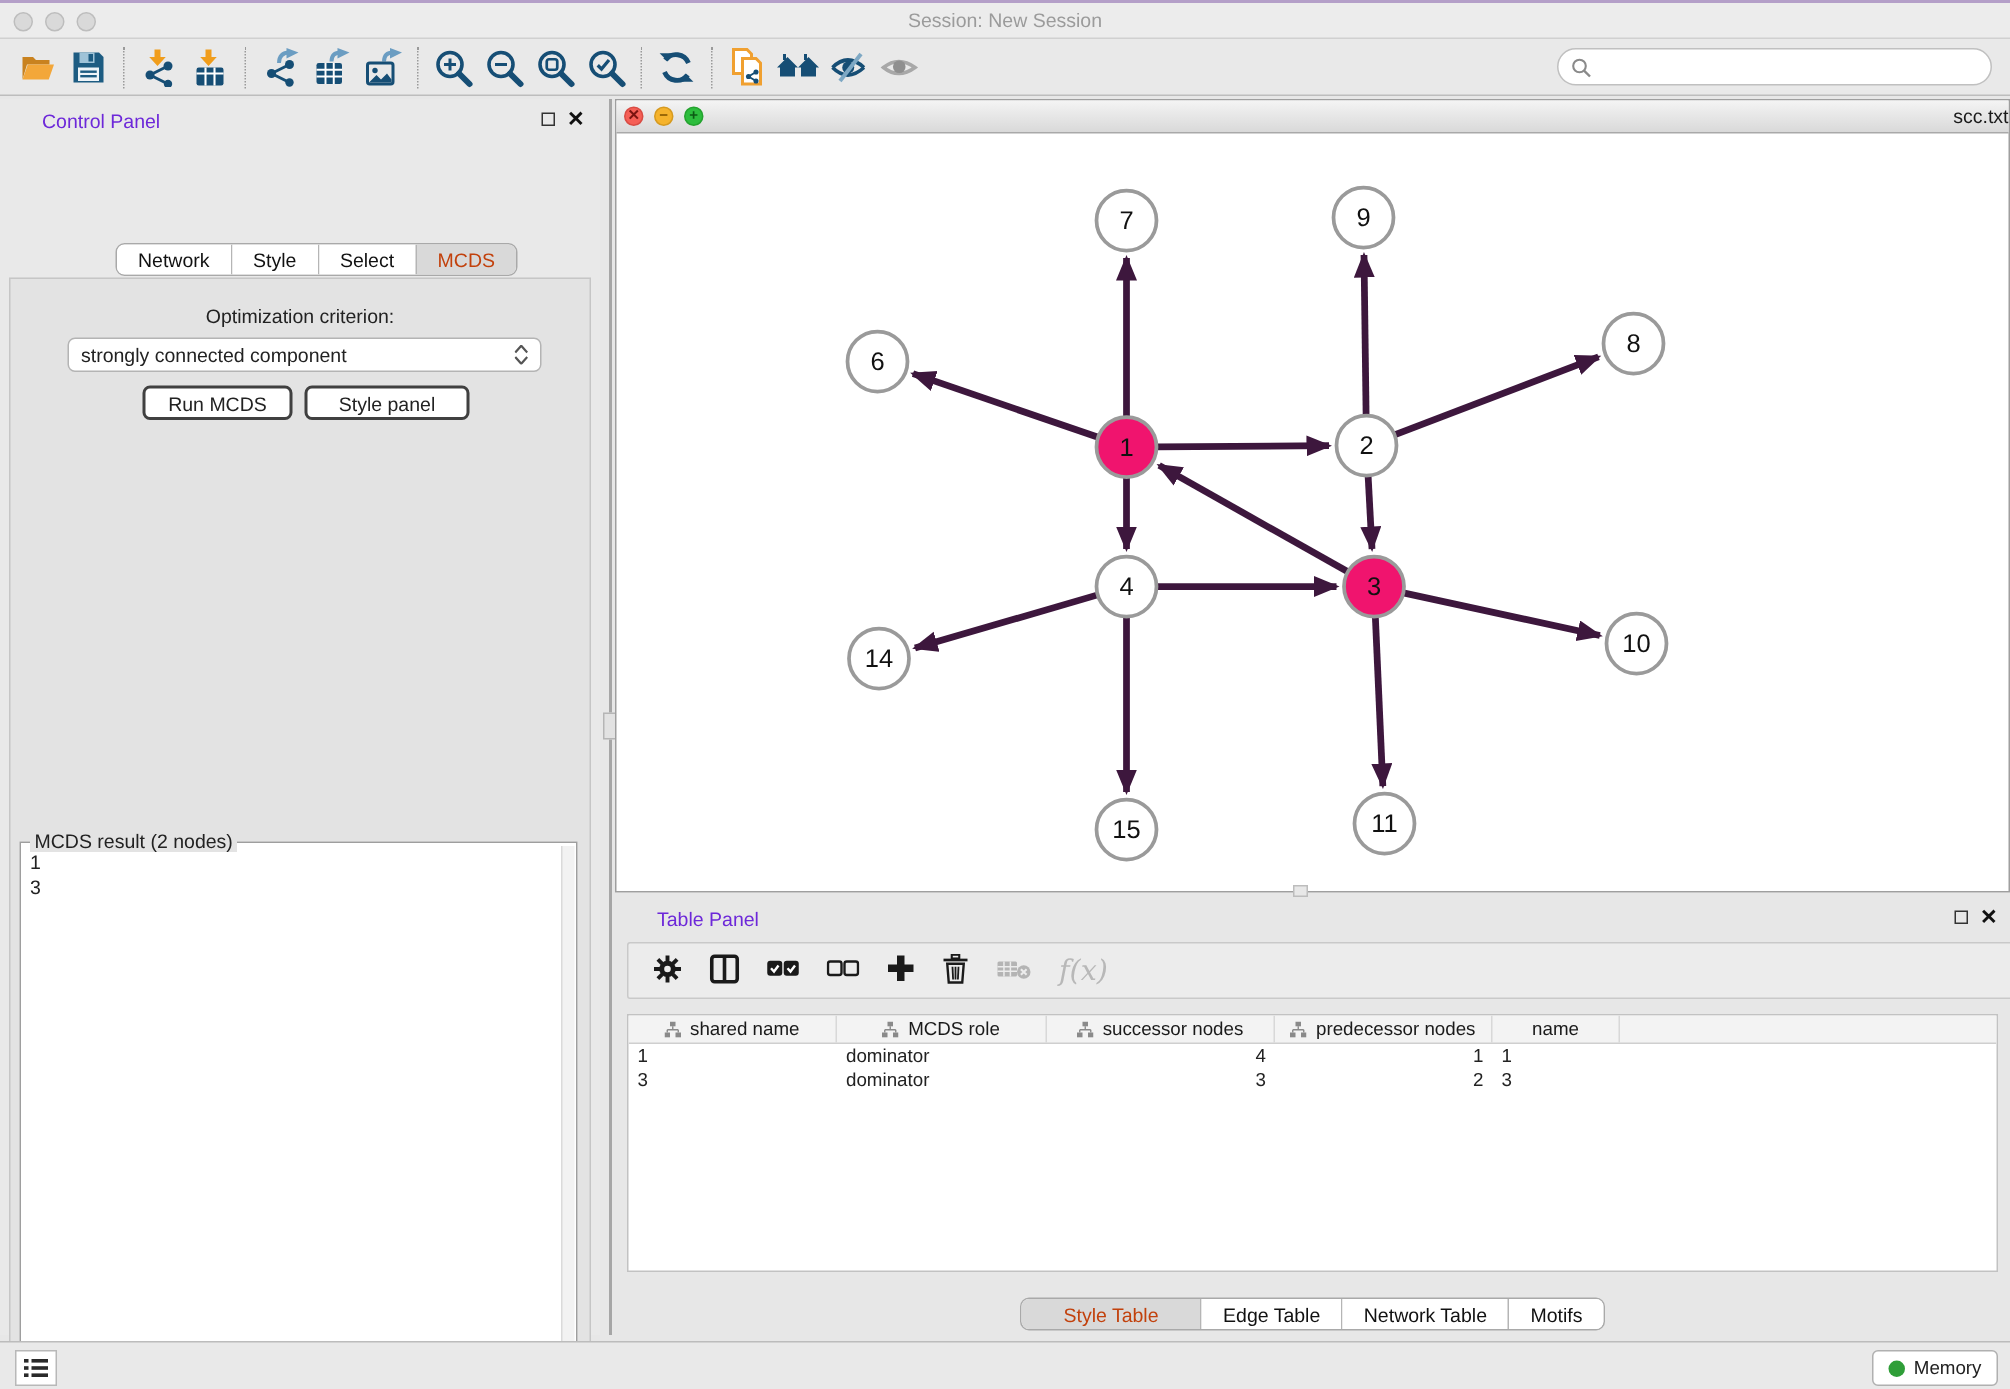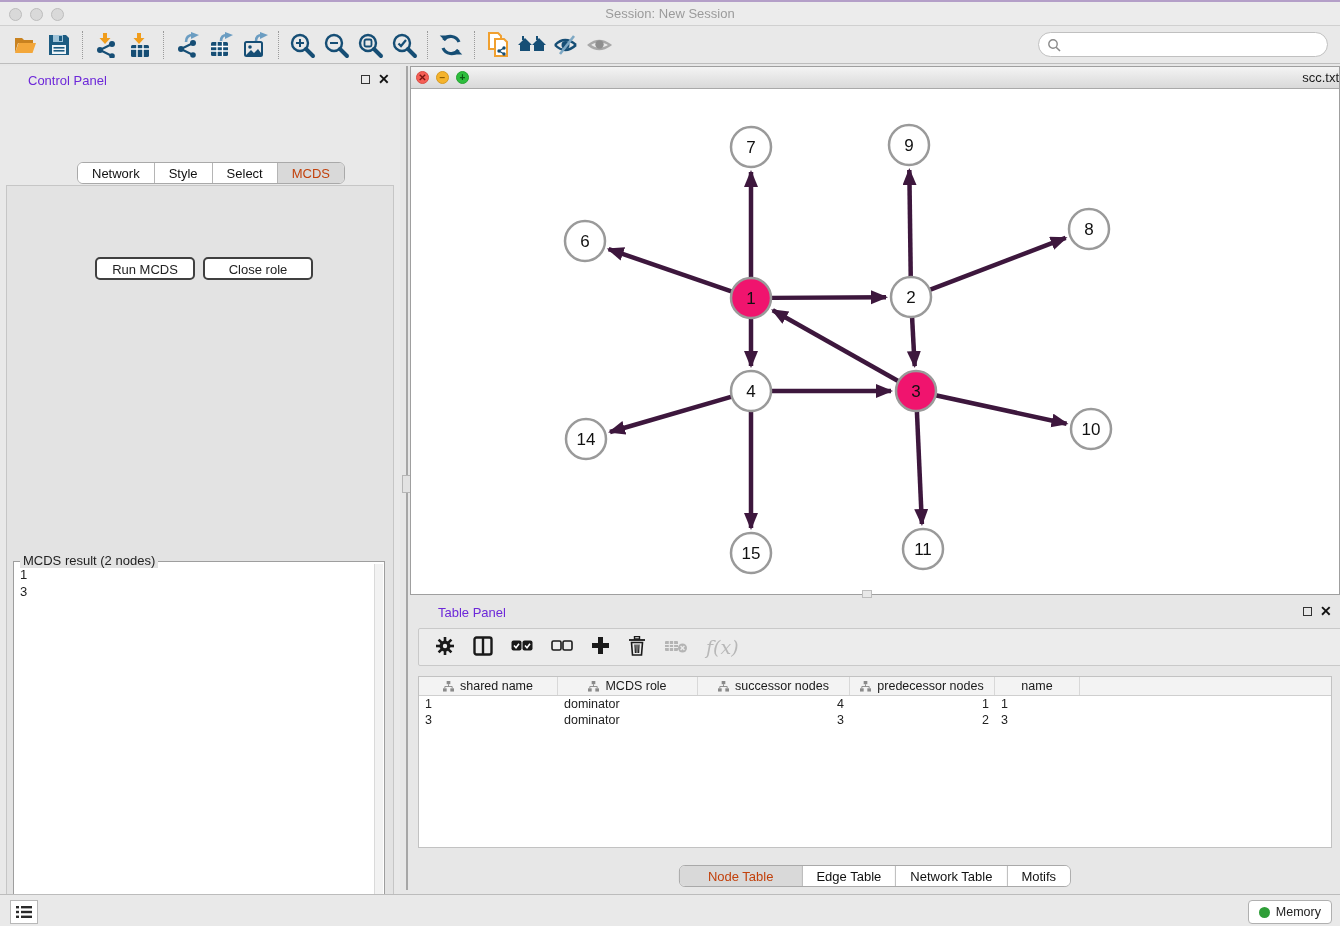--- a/index.html
+++ b/index.html
@@ -234,22 +234,34 @@
       <span class="float-ic" style="left:361px"></span>
       <span class="close-ic" style="left:378px">✕</span>
     </div>
     <div id="cp-tabs">
       <div class="tab">Network</div>
       <div class="tab">Style</div>
       <div class="tab">Select</div>
       <div class="tab active-gray">MCDS</div>
     </div>
     <div id="cp-body">
+      <div id="opt-label">Optimization criterion:</div>
+      <div id="criterion">
+        <span>strongly connected component</span>
+        <span class="spin">
+          <svg width="9" height="6" viewBox="0 0 9 6">
+              <path d="M0.5 5 L4.5 0.5 L8.5 5" fill="none" stroke="#555" stroke-width="1.5"></path>
+            </svg>
+          <svg width="9" height="6" viewBox="0 0 9 6">
+              <path d="M0.5 1 L4.5 5.5 L8.5 1" fill="none" stroke="#555" stroke-width="1.5"></path>
+            </svg>
+        </span>
+      </div>
       <div class="btn" id="run-btn">Run MCDS</div>
-      <div class="btn" id="closep-btn">Close role</div>
+      <div class="btn" id="closep-btn">Style panel</div>
 
       <div id="result-box">
         <span id="result-legend">MCDS result (2 nodes)</span>
         <div id="result-lines">
           <div>1</div>
           <div>3</div>
         </div>
         <div id="result-scroll"></div>
       </div>
     </div>
@@ -459,21 +471,21 @@
       <div class="trow">
         <div class="tcell c0">3</div>
         <div class="tcell c1">dominator</div>
         <div class="tcell c2 num">3</div>
         <div class="tcell c3 num">2</div>
         <div class="tcell c4">3</div>
       </div>
     </div>
 
     <div id="tp-tabs">
-      <div class="tab active-gray" style="padding:2px 28px">Node Table</div>
+      <div class="tab active-gray" style="padding:2px 28px">Style Table</div>
       <div class="tab">Edge Table</div>
       <div class="tab">Network Table</div>
       <div class="tab">Motifs</div>
     </div>
   </div>
 
   <div id="statusbar">
     <div id="list-btn">
       <svg width="16" height="14" viewBox="0 0 16 14">
           <g fill="#2a2a2a">

